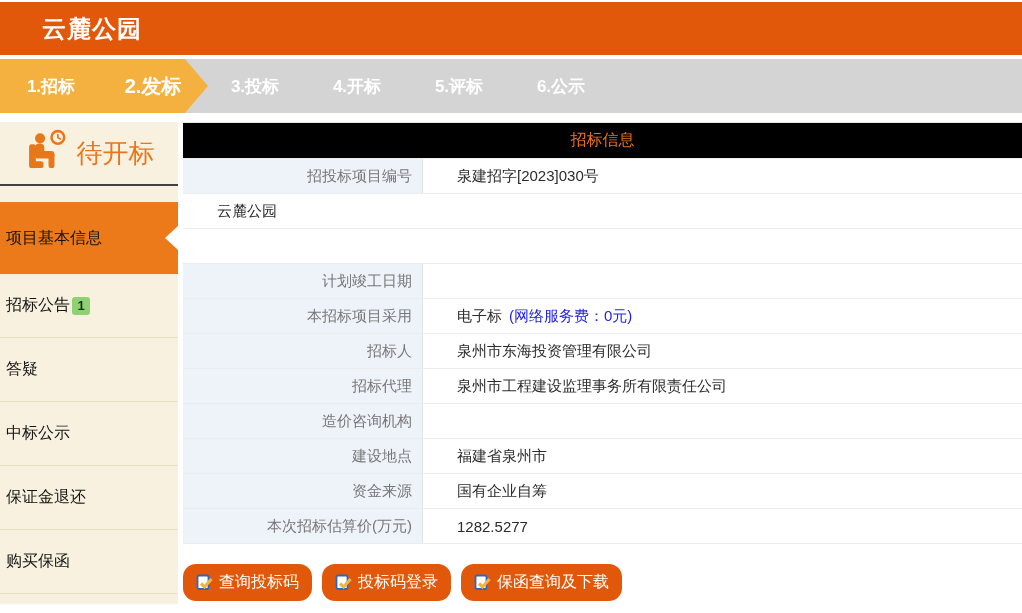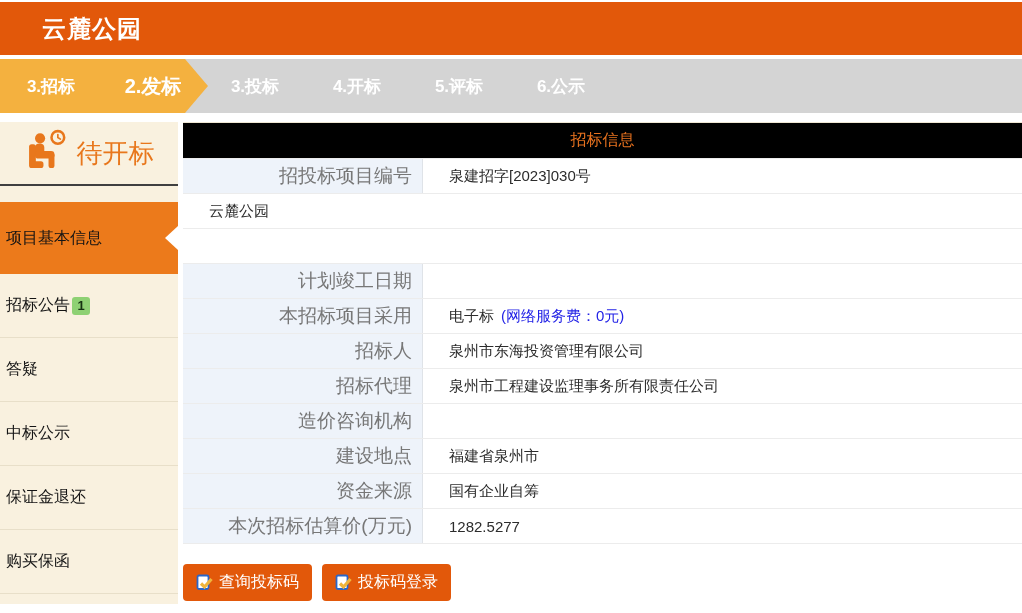--- a/index.html
+++ b/index.html
@@ -45,45 +45,45 @@
            color:#163312; font-size:13px; font-weight:bold; border-radius:3px; }
 
   
   .main { flex:1; margin-left:5px; }
   .itable { width:100%; border-top:1px solid #efe7d4; }
   .itable-title { height:36px; background:#000000; color:#e8721f; font-size:16px;
                   display:flex; align-items:center; justify-content:center;
                   border-bottom:1px solid #ececec; }
   .irow { display:flex; height:35px; border-bottom:1px solid #ececec; }
   .ilabel { width:240px; flex-shrink:0; background:#eef3fa; color:#777777;
-            font-size:19px; display:flex; align-items:center; justify-content:flex-end;
+            font-size:15px; display:flex; align-items:center; justify-content:flex-end;
             padding-right:10px; border-right:1px solid #dfe3e8; }
   .ivalue { flex:1; background:#ffffff; display:flex; align-items:center;
-            padding-left:26px; font-size:15px; color:#2c2c2c; }
+            padding-left:34px; font-size:15px; color:#2c2c2c; }
   .vextra { color:#2323e6; margin-left:7px; }
 
   
   .btn-row { margin-top:20px; display:flex; gap:10px; }
-  .obtn { height:37px; background:#e2580a; border:none; border-radius:4px;
+  .obtn { height:37px; background:#e2580a; border:none; border-radius:13px;
           color:#ffffff; font-size:16px; font-family:inherit; cursor:pointer;
           display:flex; align-items:center; gap:6px; padding:0 13px; }
   .obtn-icon { display:flex; align-items:center; }
 </style>
 </head>
 <body>
 
 <div class="app-header">
   <div class="app-title">云麓公园</div>
 </div>
 
 <div class="stepbar">
   <div class="step-arrow"></div>
   <div class="steps">
 
-  <div class="step">3.招标</div>
+  <div class="step">1.招标</div>
       <div class="step active">2.发标</div>
       <div class="step">3.投标</div>
       <div class="step">4.开标</div>
       <div class="step">5.评标</div>
       <div class="step">6.公示</div>
     </div>
 </div>
 
 <div class="content">
 
@@ -232,16 +232,25 @@
         </button>
         <button class="obtn">
           <span class="obtn-icon">
             <svg width="17" height="17" viewBox="0 0 17 17">
               <rect x="1.5" y="1.5" width="11" height="13.5" rx="1.5" fill="#ffffff" stroke="#2a66c8" stroke-width="1.8"></rect>
               <path d="M5 9.5 l3.5 3.5 l7-8" stroke="#f0b53c" stroke-width="3.2" fill="none"></path>
             </svg>
           </span>
           <span>投标码登录</span>
         </button>
+        <button class="obtn">
+          <span class="obtn-icon">
+            <svg width="17" height="17" viewBox="0 0 17 17">
+              <rect x="1.5" y="1.5" width="11" height="13.5" rx="1.5" fill="#ffffff" stroke="#2a66c8" stroke-width="1.8"></rect>
+              <path d="M5 9.5 l3.5 3.5 l7-8" stroke="#f0b53c" stroke-width="3.2" fill="none"></path>
+            </svg>
+          </span>
+          <span>保函查询及下载</span>
+        </button>
       </div>
   </div>
 
 </div>
 
 </body></html>

